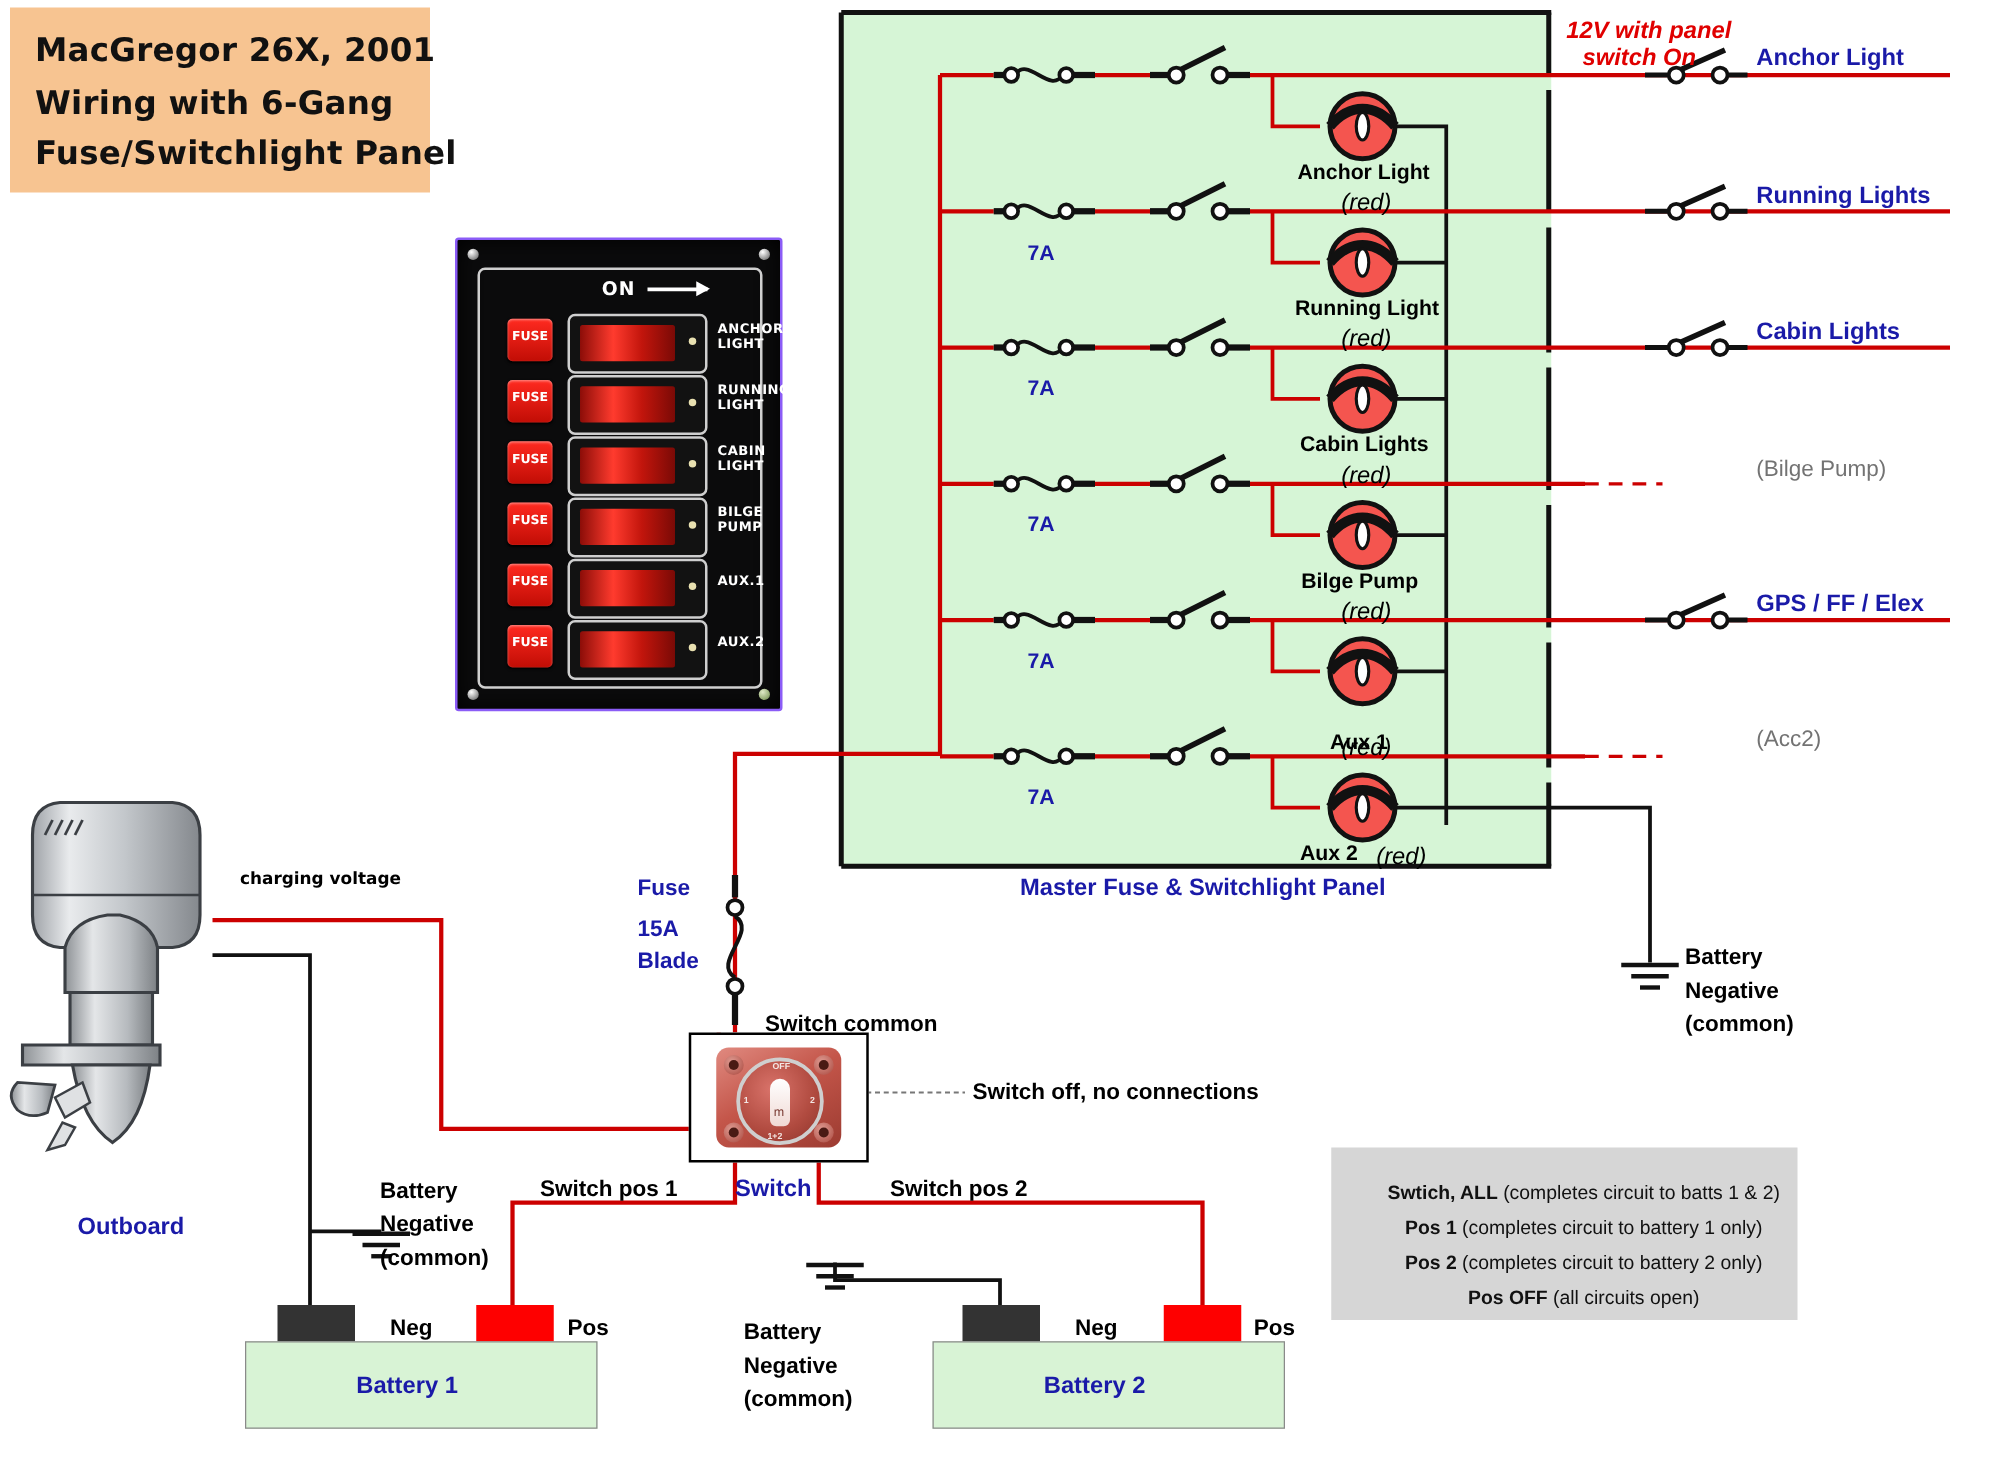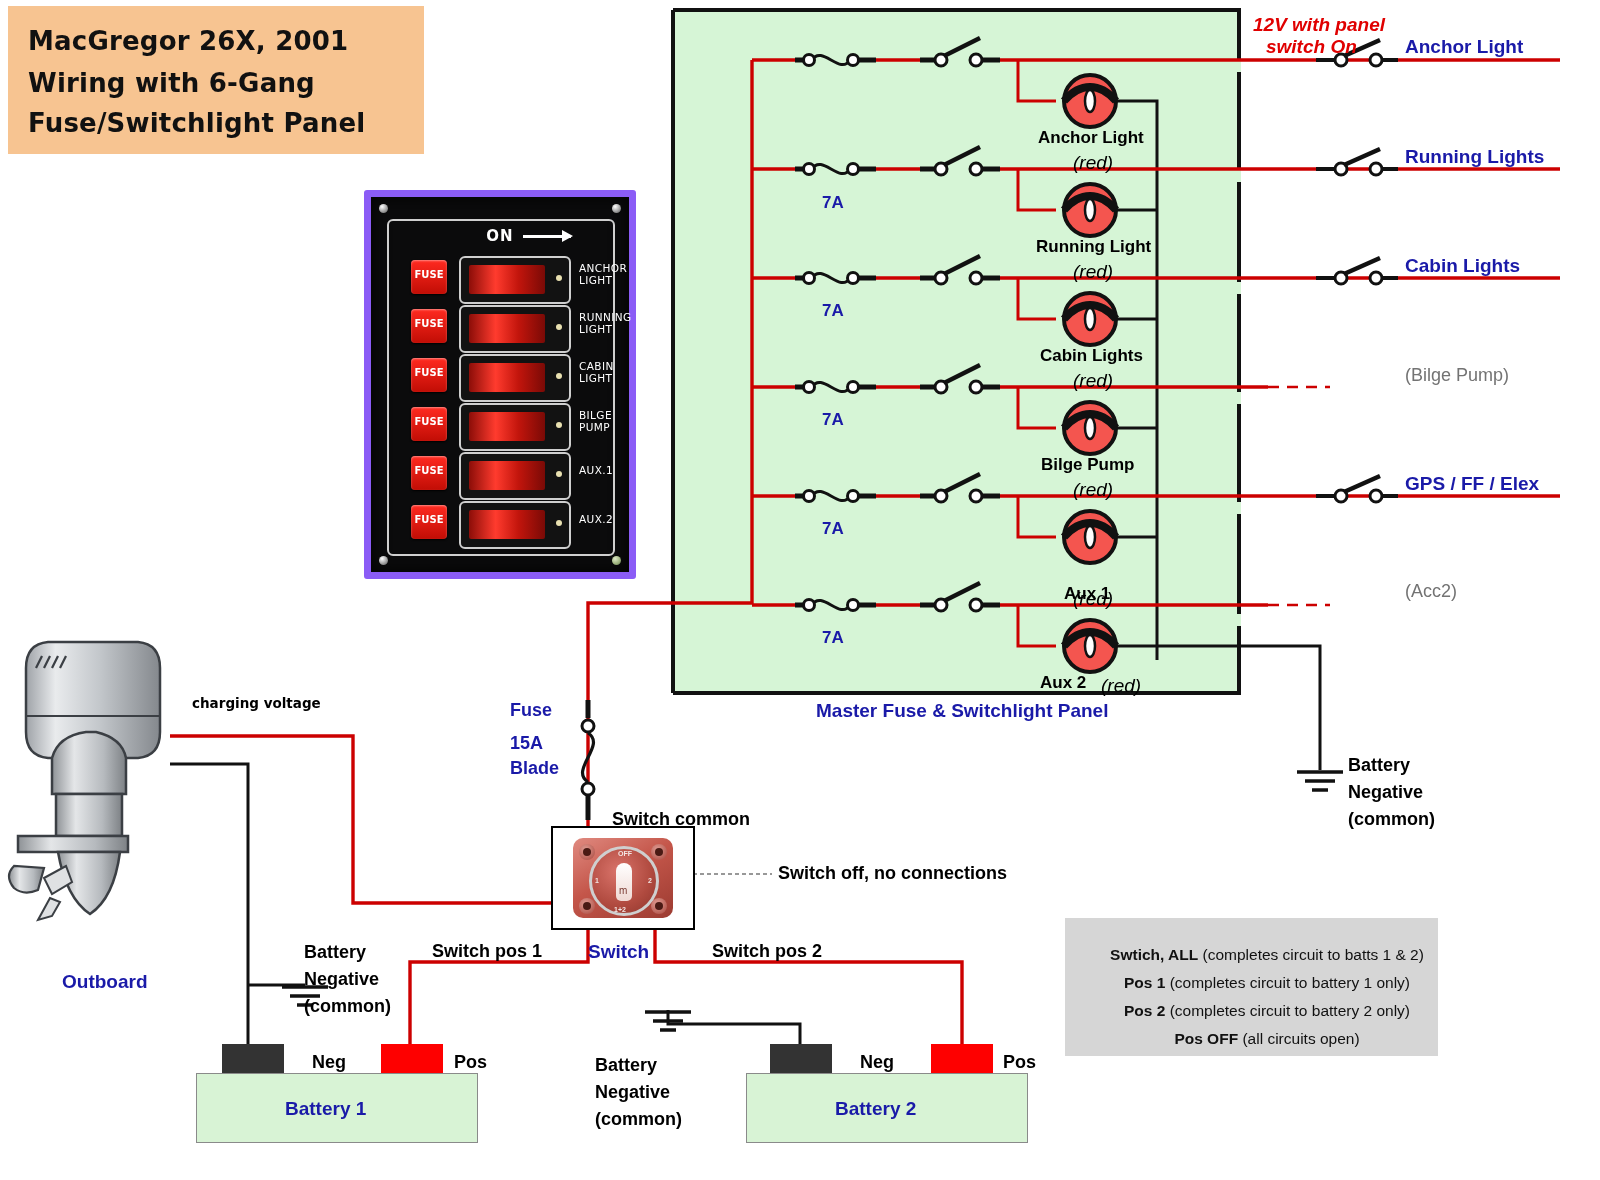--- a/index.html
+++ b/index.html
@@ -2,32 +2,32 @@
 <html><head>
 <meta charset="utf-8">
 <style>
   html,body{margin:0;padding:0;background:#fff;}
   body{width:1600px;height:1180px;position:relative;overflow:hidden;
        font-family:"Liberation Sans",sans-serif;}
   #stage{position:absolute;left:0;top:0;width:1600px;height:1180px;}
   svg#wires{position:absolute;left:0;top:0;width:1600px;height:1180px;}
 
   
-  .title-box{position:absolute;left:8px;top:6px;width:416px;height:148px;
+  .title-box{position:absolute;left:8px;top:6px;width:336px;height:148px;
     background:#f7c491;}
   .title-box .ln{position:absolute;left:20px;color:#111;font-weight:bold;
     font-size:26px;letter-spacing:.2px;white-space:nowrap;
     font-family:"DejaVu Sans",sans-serif;}
   .title-box .l1{top:20px;}
   .title-box .l2{top:62px;}
   .title-box .l3{top:102px;}
 
   
   .panel-photo{position:absolute;left:364px;top:190px;width:258px;height:375px;
-    background:#0b0b0c;border:7px solid #8b5cf6;border-radius:3px;
+    background:#0b0b0c;border:2px solid #8b5cf6;border-radius:3px;
     box-shadow:inset 0 0 18px #000;}
   .panel-inner{position:absolute;left:16px;top:22px;right:14px;bottom:16px;
     border:2px solid #cfcfcf;border-radius:6px;}
   .pp-screw{position:absolute;width:9px;height:9px;border-radius:50%;
     background:radial-gradient(circle at 35% 30%,#fff,#9a9a9a 60%,#555);}
   .pp-screw.s1{left:8px;top:7px}.pp-screw.s2{right:8px;top:7px}
   .pp-screw.s3{left:8px;bottom:7px}
   .pp-screw.s4{right:8px;bottom:7px;background:radial-gradient(circle at 35% 30%,#dfe9c7,#9ab07a 60%,#5d7046);}
   .on-label{position:absolute;left:0;right:0;top:30px;text-align:center;
     color:#fff;font-weight:bold;font-size:15px;letter-spacing:1px;
@@ -44,21 +44,21 @@
   .fuse-btn span{position:absolute;left:0;right:0;top:9px;text-align:center;
     color:#fff;font-size:10px;font-weight:bold;font-family:"DejaVu Sans",sans-serif;}
   .rocker{position:absolute;left:48px;top:2px;width:108px;height:44px;
     border:2px solid #cfcfcf;border-radius:6px;background:#121212;}
   .rocker .lens{position:absolute;left:8px;top:7px;width:76px;height:29px;
     background:linear-gradient(90deg,#8c0d08,#ff3b2e 35%,#c2150c 65%,#7a0a06);
     border-radius:2px;}
   .rocker .dot{position:absolute;right:7px;top:17px;width:6px;height:6px;
     border-radius:50%;background:#e8e0b0;}
   .glabel{position:absolute;left:168px;top:8px;color:#fff;font-size:10.5px;
-    font-weight:normal;line-height:12px;letter-spacing:.4px;
+    font-weight:bold;line-height:12px;letter-spacing:.4px;
     font-family:"DejaVu Sans",sans-serif;}
 
   
   .t{position:absolute;white-space:nowrap;}
   .blue{color:#1a1aa8;font-weight:bold;}
   .blue-n{color:#737373;}
   .blk{color:#000;font-weight:bold;}
   .red-i{color:#e00000;font-weight:bold;font-style:italic;}
   .ital{color:#000;font-style:italic;}
   .f13{font-size:13.5px}.f15{font-size:19px}.f17{font-size:17px}.f18{font-size:18px}

